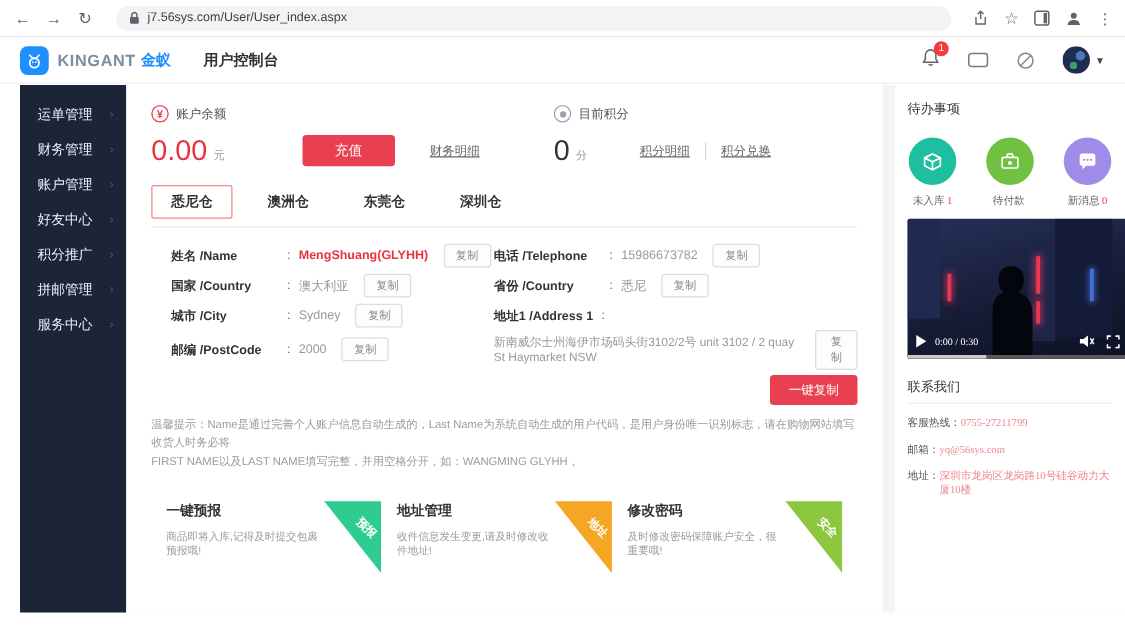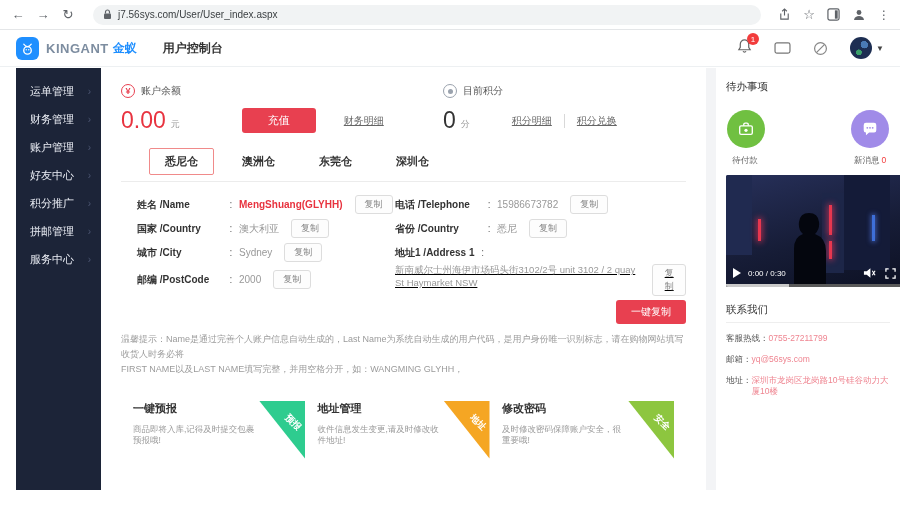--- a/index.html
+++ b/index.html
@@ -66,52 +66,52 @@
   .unit { font-size:9px; color:#999; margin-left:5px; margin-top:8px; }
   .recharge-btn { margin-left:62px; width:74px; height:25px; background:#e84050; color:#fff;
     border:none; border-radius:3px; font-size:11px; }
   .plain-link { font-size:10px; color:#666; text-decoration:underline; }
   .link-gap { margin-left:28px; }
   .link-sep { margin-left:12px; padding-left:12px; border-left:1px solid #d8d8d8; }
 
   .tabs { margin-top:14px; display:flex; border-bottom:1px solid #ececec; padding-bottom:0; }
   .tab { font-size:11px; font-weight:bold; color:#333; padding:5px 15px; margin-right:12px;
     border:1px solid transparent; margin-bottom:6px; }
-  .tab.active { border-color:#f08a8a; border-radius:2px;margin-left:28px; }
+  .tab.active { border-color:#f08a8a; border-radius:2px; }
 
   .form-grid { margin-top:13px; display:flex; }
   .fcol-l { width:47%;margin-left:16px; } .fcol-r { width:53%; }
   .frow { display:flex; align-items:center; height:19px; margin-bottom:5px; }
   .flabel { width:86px; font-size:10px; font-weight:bold; color:#333; }
   .fcolon { width:16px; font-size:10px; color:#666; text-align:center; }
   .fvalue { font-size:10px; color:#999; margin-right:12px; }
   .fvalue.red { color:#e8333f; font-weight:bold; }
   .copy-btn { font-size:9px; color:#888; background:#fdfdfd; border:1px solid #ddd;
     border-radius:3px; padding:2px 9px; }
-  .addr-value-row { display:flex; gap:10px; margin-top:2px;text-decoration:underline; }
+  .addr-value-row { display:flex; align-items:center; gap:10px; margin-top:2px; }
   .addr-value { font-size:9.5px; color:#999; }
   .copy-all-row { display:flex; justify-content:flex-end; margin-top:4px; }
   .copy-all-btn { background:#e84050; color:#fff; border:none; border-radius:3px;
     padding:5px 15px; font-size:10px; }
   .notice { margin-top:8px; font-size:9px; color:#9b9b9b; line-height:1.65; }
 
   .banner-btn { margin:30px auto 0; width:530px; height:34px; background:#f16263; color:#fff;
     font-size:13px; display:flex; align-items:center; justify-content:center; border-radius:2px; }
 
   .features { display:flex; justify-content:space-between; margin-top:24px; padding:0 12px; }
   .feature { position:relative; width:172px; height:58px; }
   .ftitle { font-size:11px; font-weight:bold; color:#333; }
   .fdesc { font-size:8.5px; color:#9b9b9b; margin:8px 0 6px; width:122px; line-height:1.35; }
   .ribbon { position:absolute; top:0; right:0; width:46px; height:58px;
     clip-path:polygon(0 0,100% 0,100% 100%); }
   .ribbon span { position:absolute; top:15px; right:3px; transform:rotate(45deg);
     color:#fff; font-size:9px; font-weight:bold; }
 
   
-  .right-panel { width:184px; background:#fff; margin-left:10px; padding:12px 10px; flex-shrink:0; }
+  .right-panel { width:184px; background:#fff; margin-left:10px; padding:12px 10px; flex-shrink:0;font-family:Liberation Serif, serif; }
   .rp-title { font-size:10.5px; color:#333; }
   .todo-row { display:flex; justify-content:space-between; margin-top:16px; }
   .todo-item { width:40px; text-align:center; }
   .todo-circle { width:38px; height:38px; border-radius:50%; margin:0 auto 7px;
     display:flex; align-items:center; justify-content:center; }
   .todo-label { font-size:8.5px; color:#666; white-space:nowrap; }
   .todo-count { color:#f23c3c; margin-left:2px; }
 
   .video-title { margin-top:16px; }
   .video { position:relative; width:196px; height:112px; margin-top:8px; border-radius:2px;
@@ -366,20 +366,29 @@
             <span>安全</span>
           </div>
       </div>
     </div>
   </main>
 
   <aside class="right-panel">
     <div class="rp-title">待办事项</div>
     <div class="todo-row">
       <div class="todo-item clickable">
+        <div class="todo-circle" style="background-color: rgb(29, 191, 158);">
+          <svg width="18" height="18" viewBox="0 0 20 20">
+              <path d="M3 7l7-3.5L17 7v7l-7 3.5L3 14z" fill="none" stroke="#fff" stroke-width="1.5"></path>
+              <path d="M3 7l7 3.5L17 7M10 10.5V17.5" fill="none" stroke="#fff" stroke-width="1.5"></path>
+            </svg>
+        </div>
+        <div class="todo-label"><span>未入库</span><span class="todo-count">1</span></div>
+      </div>
+      <div class="todo-item clickable">
         <div class="todo-circle" style="background-color: rgb(112, 192, 65);">
           <svg width="18" height="18" viewBox="0 0 20 20">
               <rect x="3" y="6.5" width="14" height="9.5" rx="1.5" fill="none" stroke="#fff" stroke-width="1.5"></rect>
               <path d="M7.5 6.5V5a1.5 1.5 0 0 1 1.5-1.5h2A1.5 1.5 0 0 1 12.5 5v1.5" fill="none" stroke="#fff" stroke-width="1.5"></path>
               <circle cx="10" cy="11.5" r="1.8" fill="#fff"></circle>
             </svg>
         </div>
         <div class="todo-label"><span>待付款</span><span class="todo-count"></span></div>
       </div>
       <div class="todo-item clickable">

